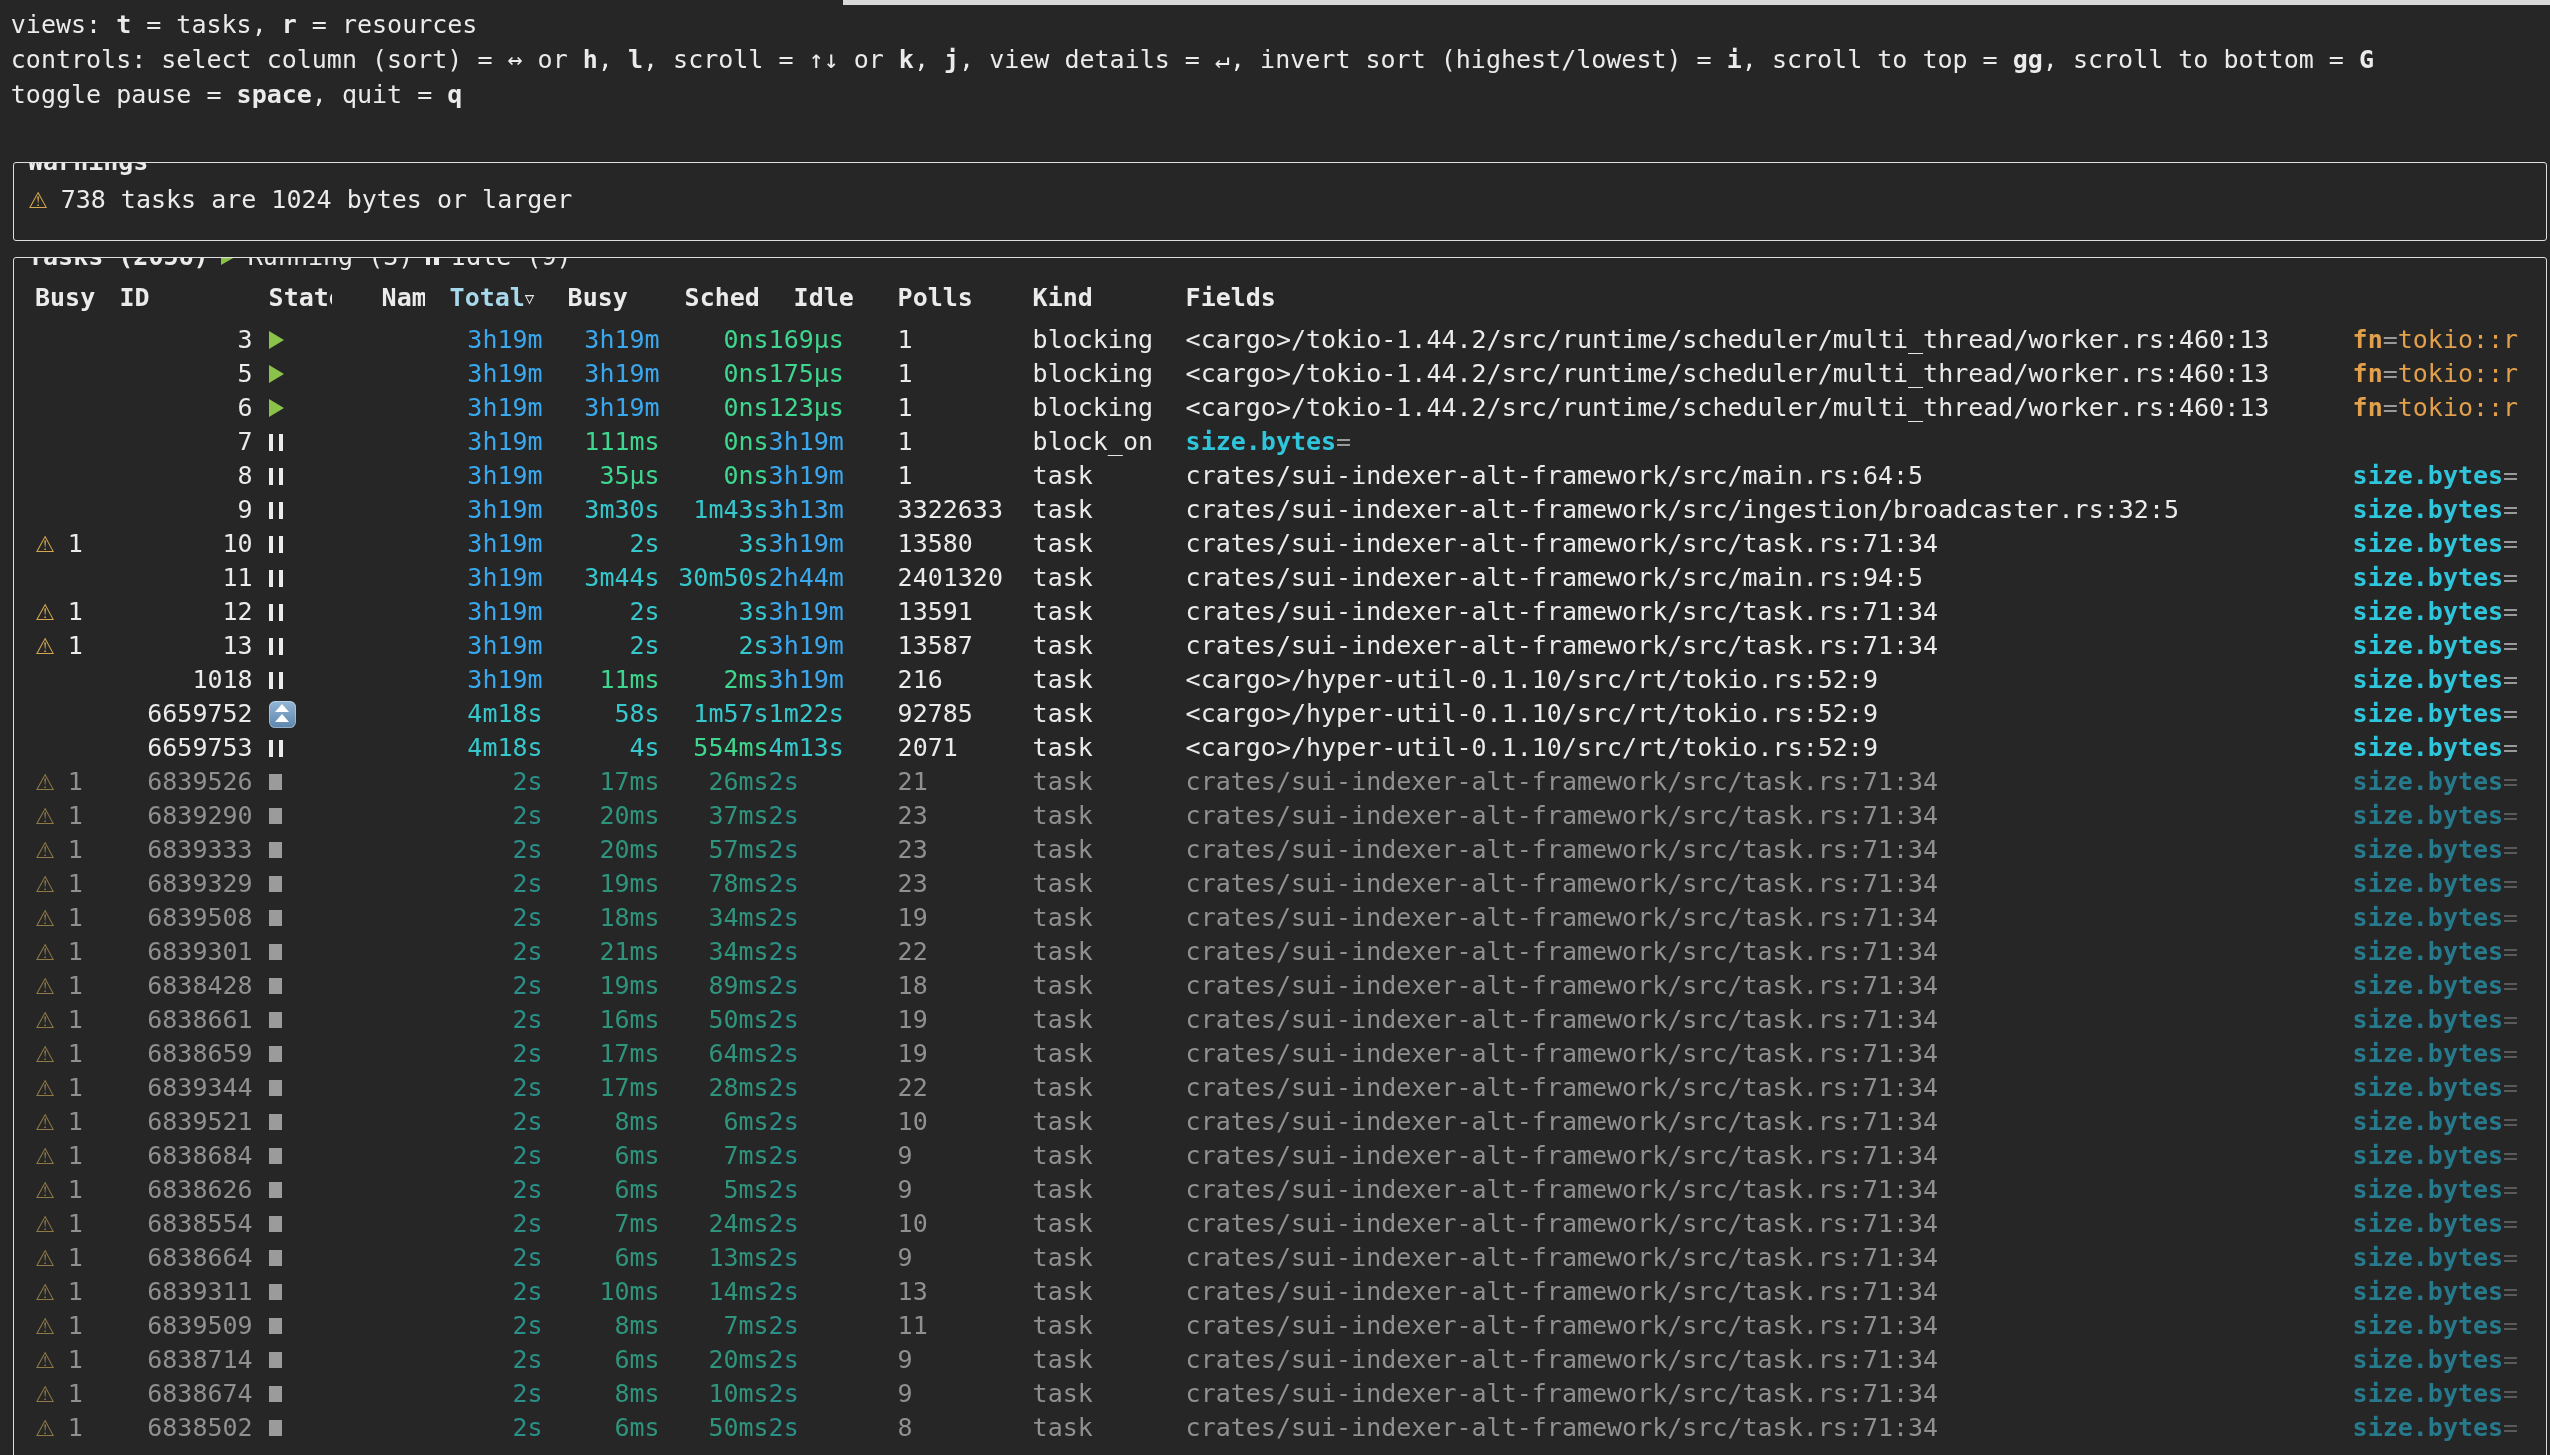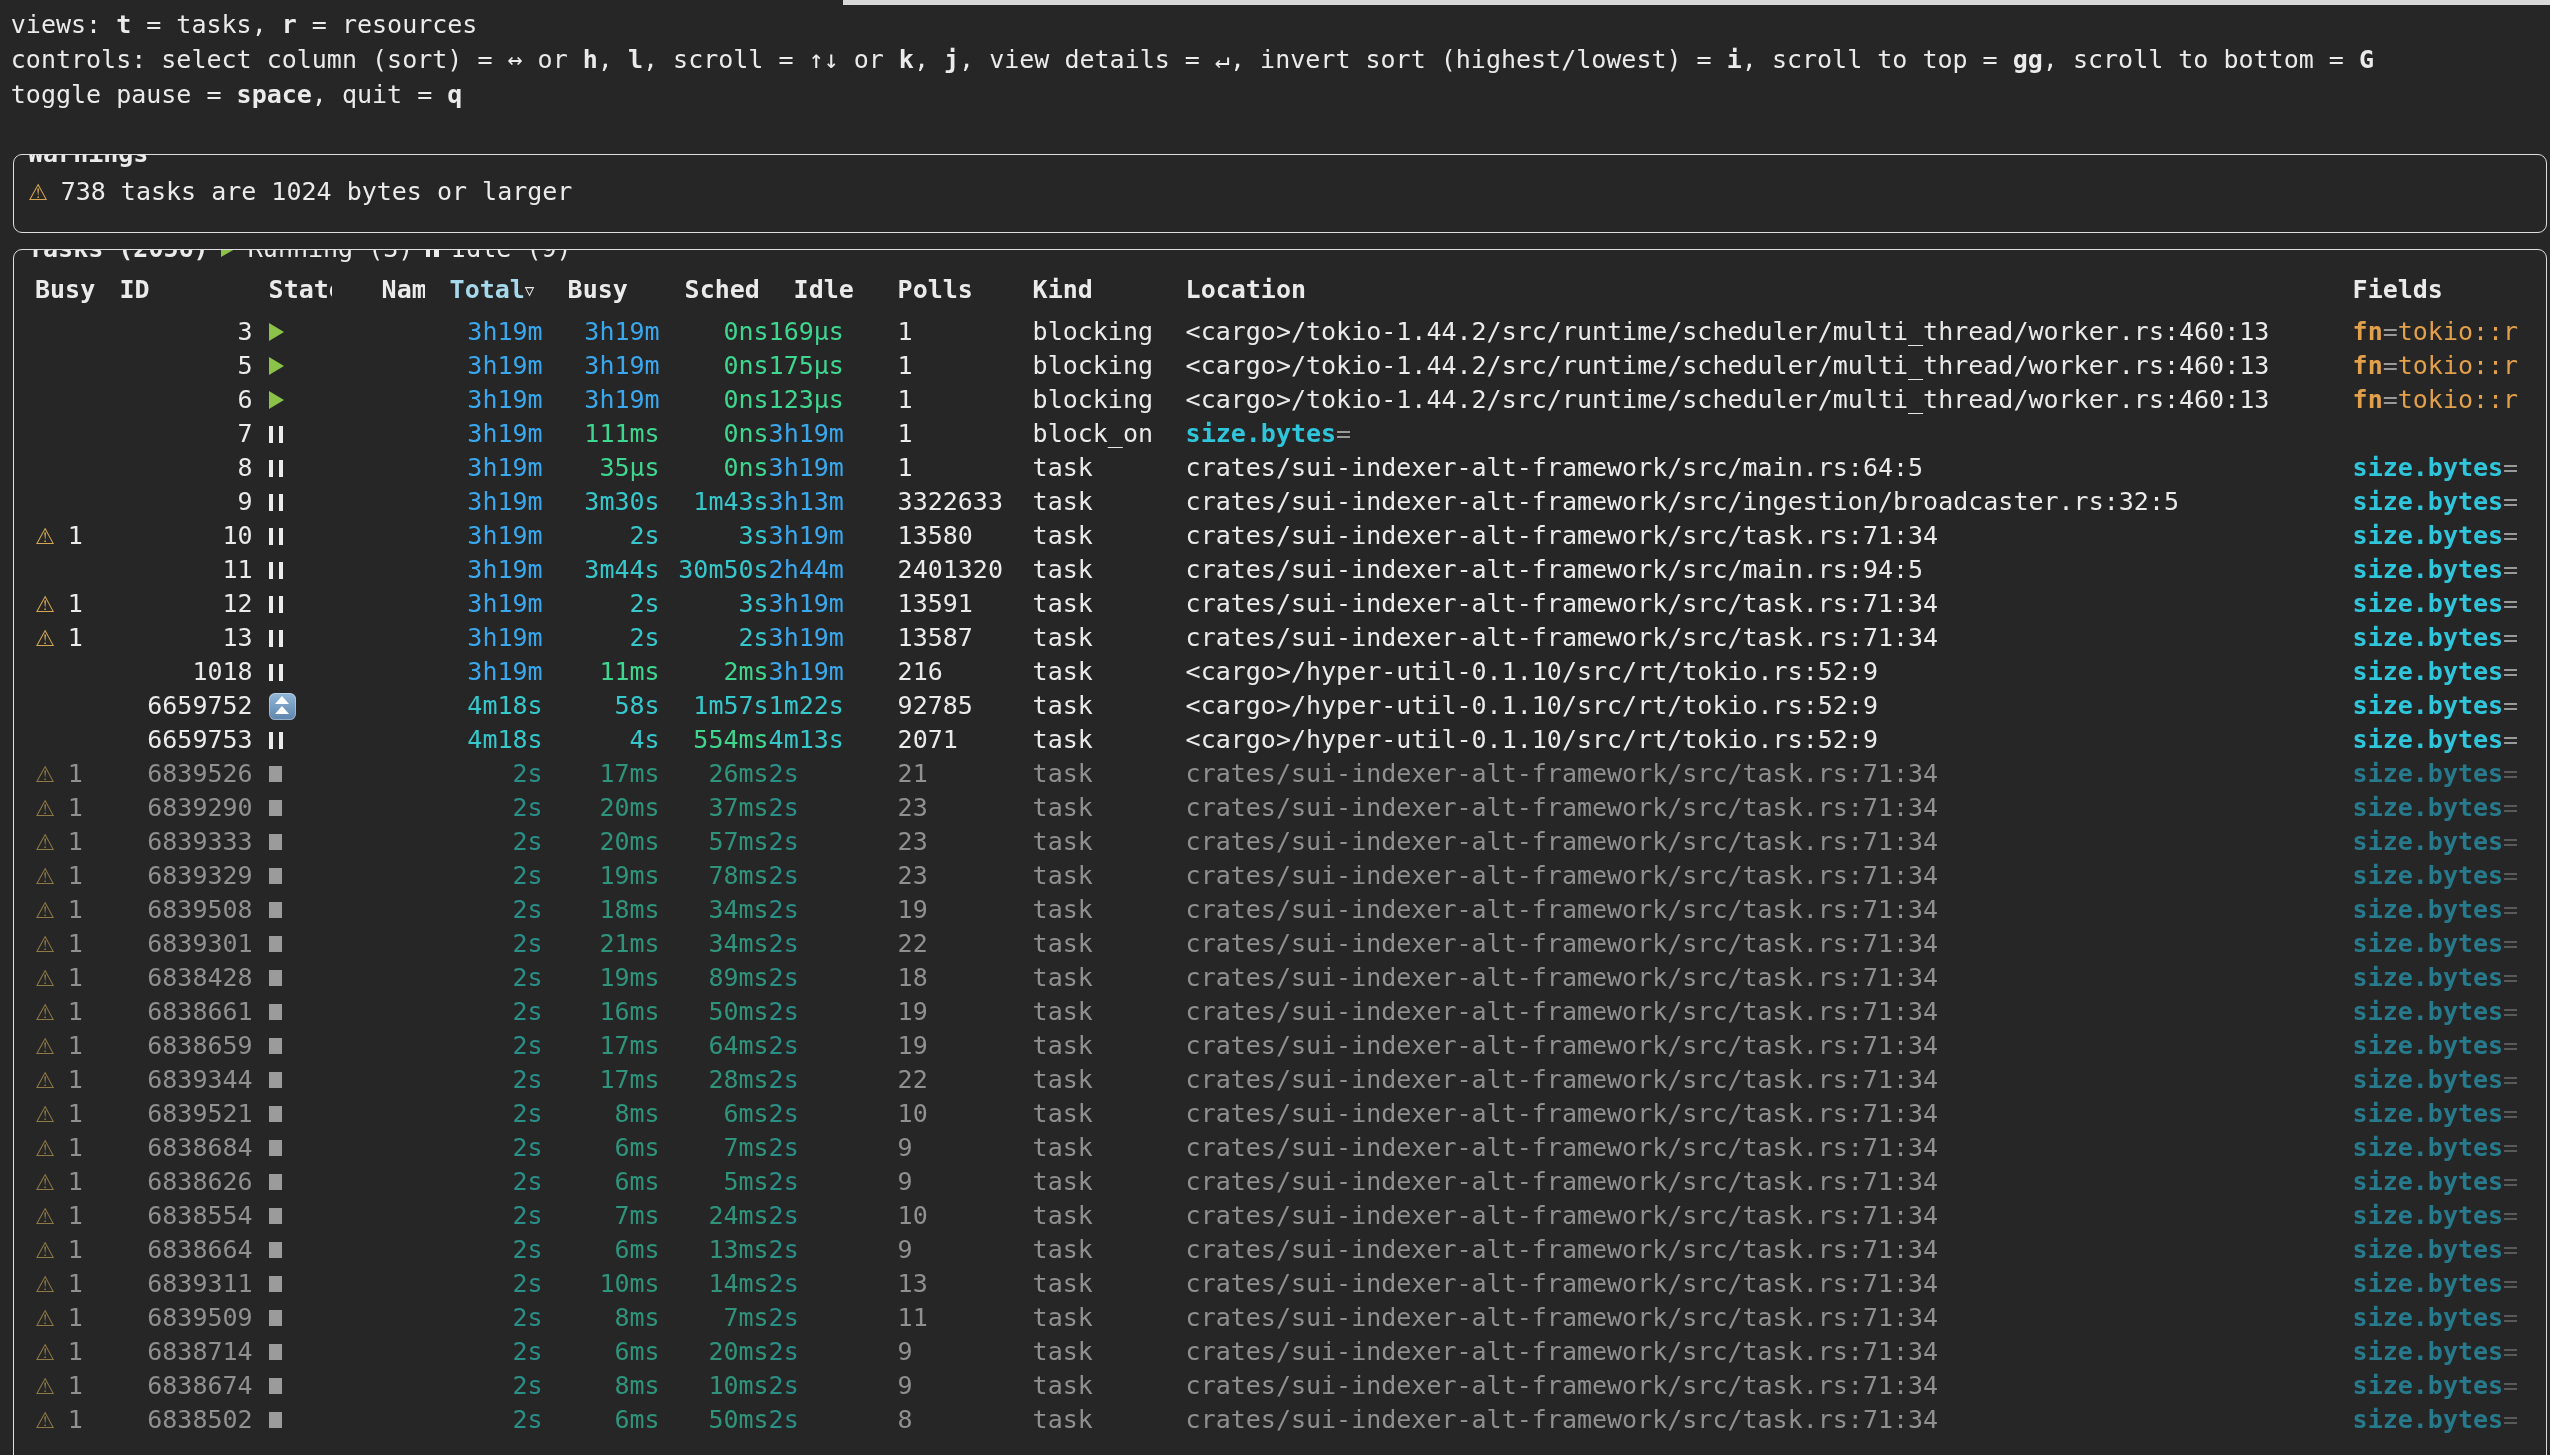--- a/index.html
+++ b/index.html
@@ -15,22 +15,23 @@
   .top-strip {
     position: absolute; left: 843px; top: 0; width: 1708px; height: 4.5px;
     background: var(--top-strip, #d8d8d8);
   }
   .status-area { padding: 7.2px 0 0 10.8px; line-height: 35px; white-space: nowrap; overflow: hidden; }
   .seg-connected { color: var(--connected-green); font-weight: bold; }
 
   .panel {
     position: absolute; left: 12.6px; right: 3px;
     border: 1.8px solid var(--border, #dedede);
-    border-radius: 9px;
+    border-radius: 3px;
     background: var(--background, #262626);
+    margin-top: 8px;
   }
   .panel-title {
     position: absolute; top: -19px; left: 9px;
     background: var(--background, #262626);
     padding: 0 5.4px; font-weight: bold; line-height: 36px; height: 36px;
     white-space: nowrap;
   }
   .warnings-panel { top: 154px; height: 79px; overflow: hidden; }
   .warning-row { padding: 21.5px 0 0 14.4px; white-space: nowrap; }
   .warn-glyph {
@@ -145,21 +146,20 @@
       <span class="col col-warn">Busy</span>
       <span class="col col-id">ID</span>
       <span class="col col-state">State</span>
       <span class="col col-name">Name</span>
       <span class="col col-total"><span class="sort-label">Total</span><span class="sort-arrow">▿</span></span>
       <span class="col col-busy">Busy</span>
       <span class="col col-sched">Sched</span>
       <span class="col col-idle">Idle</span>
       <span class="col col-polls">Polls</span>
       <span class="col col-kind">Kind</span>
-      <span class="col col-location">Location</span>
       <span class="col col-fields">Fields</span>
     </div>
   <div id="task-rows">
       <div class="row">
         <span class="col col-warn"></span>
         <span class="col col-id">3</span>
         <span class="col col-state">
           <span class="state-running"></span>
         </span>
         <span class="col col-name"></span>

